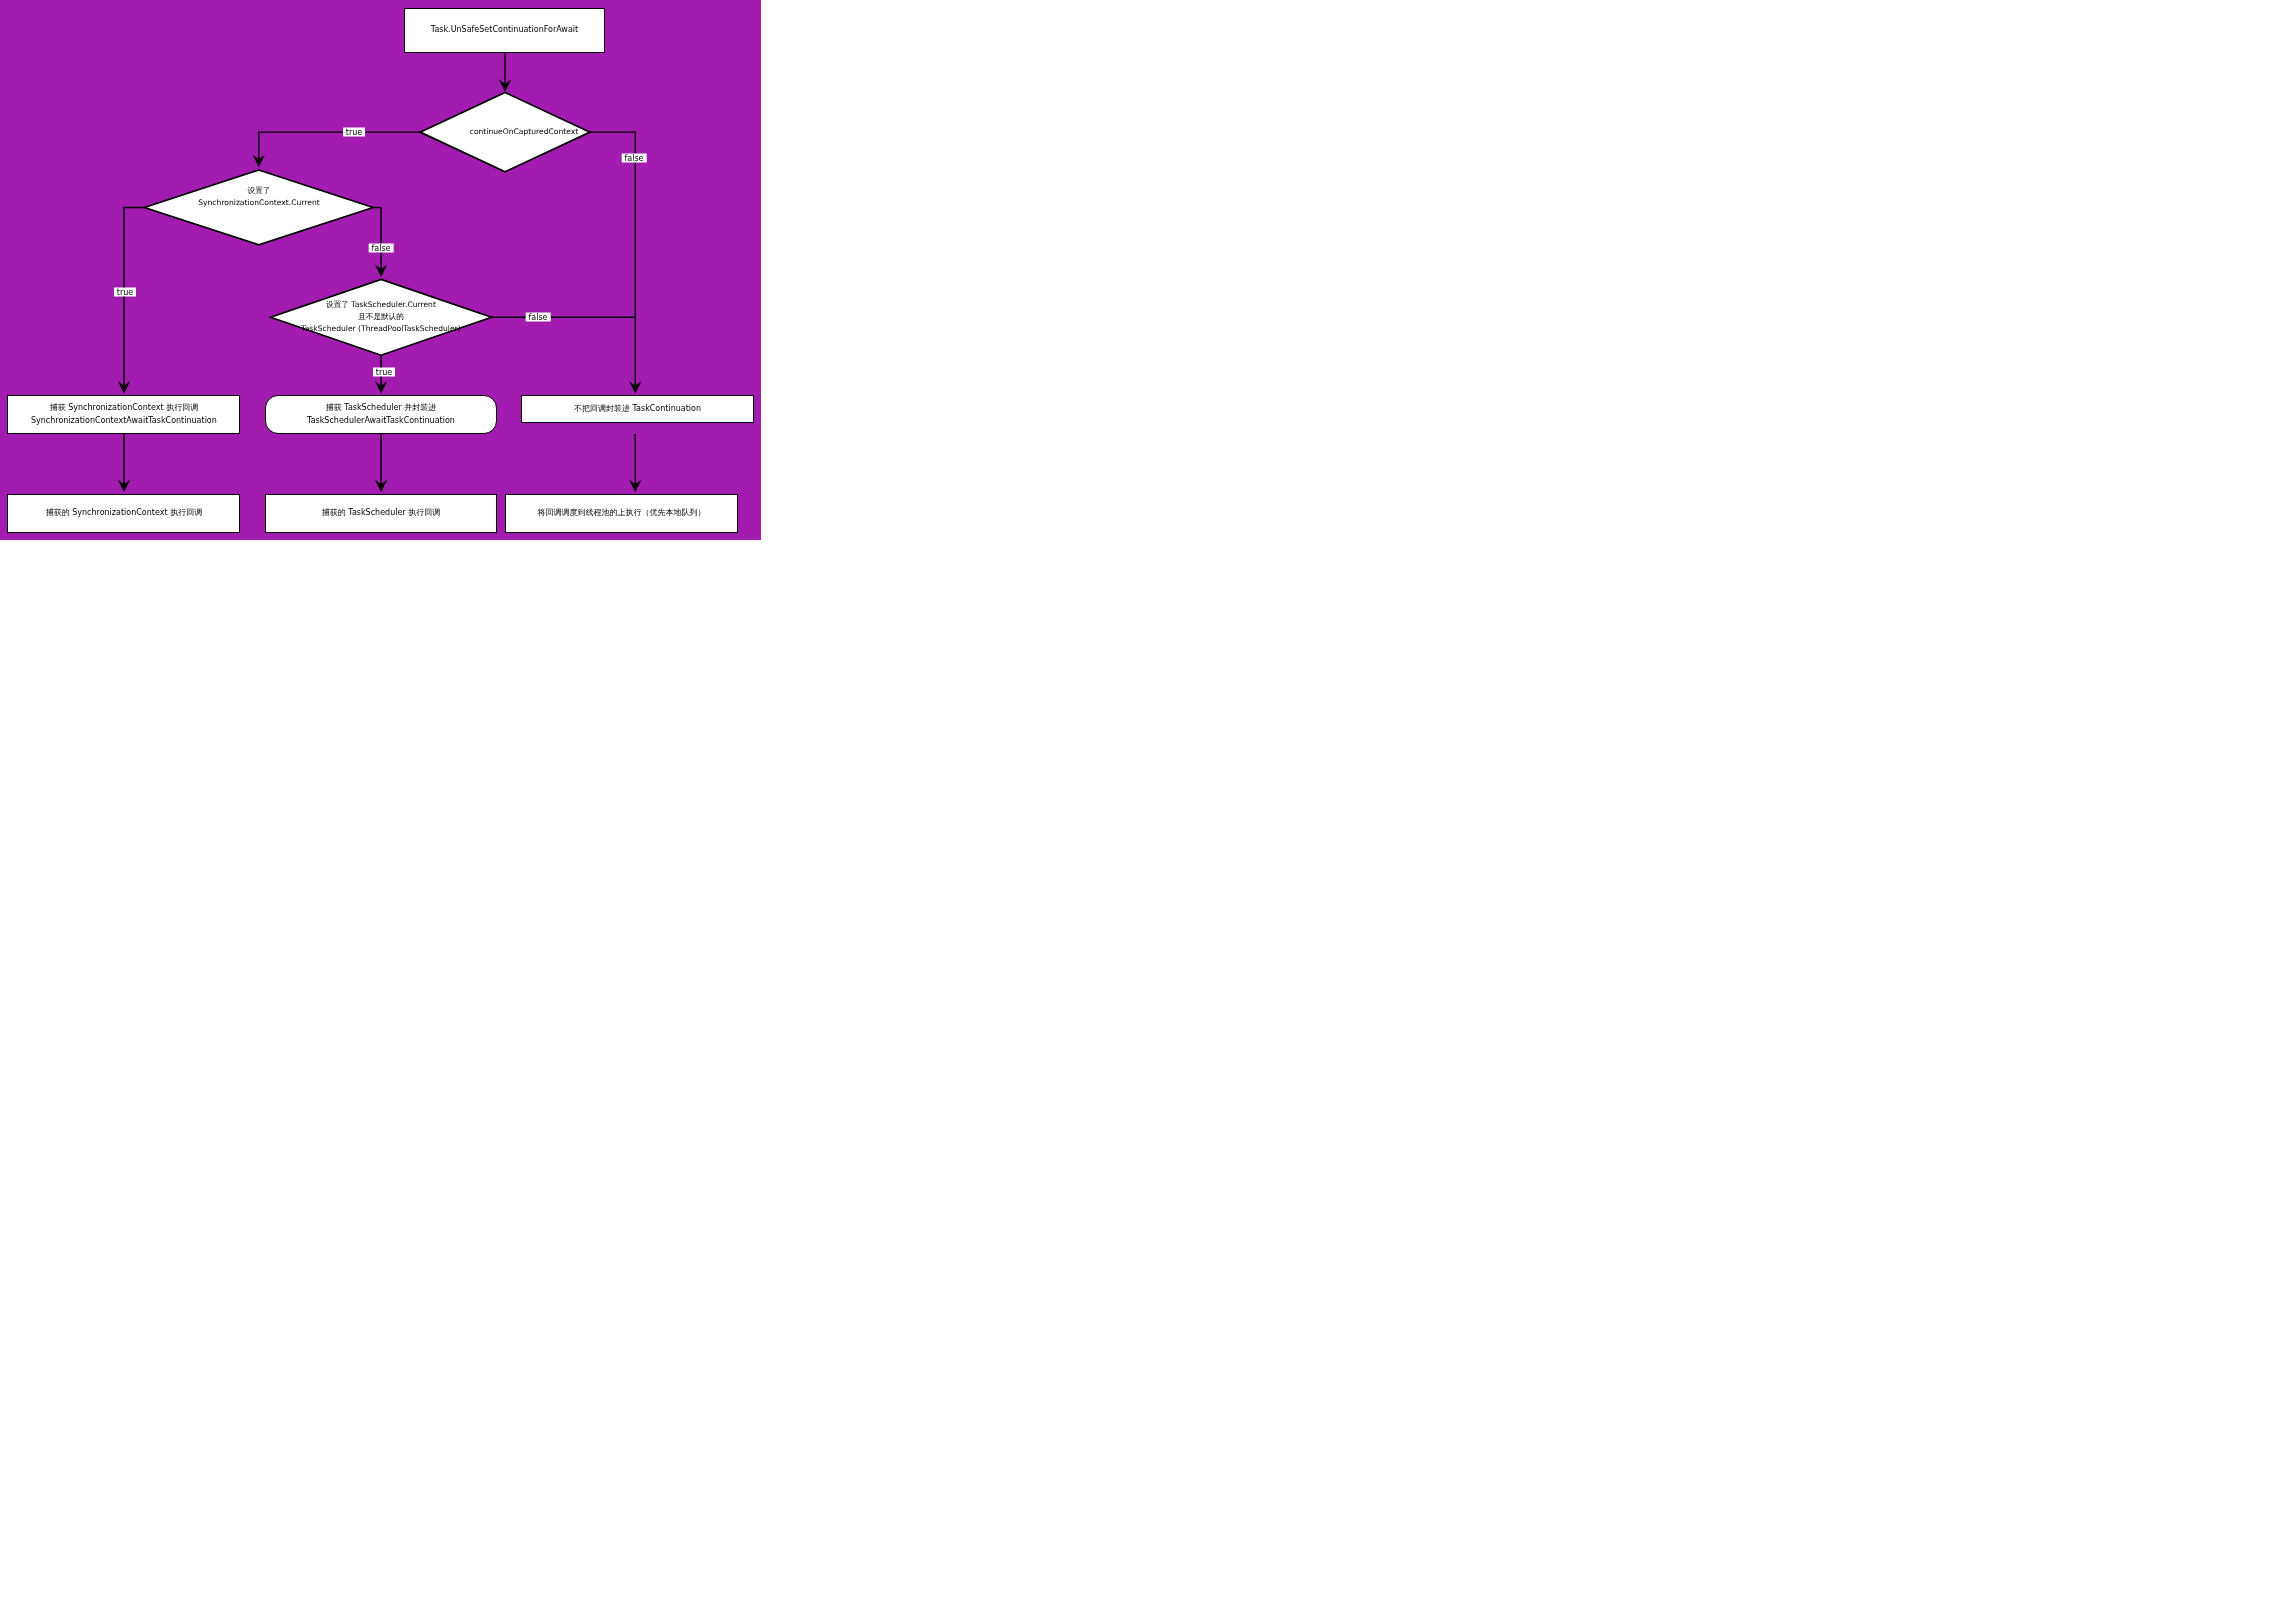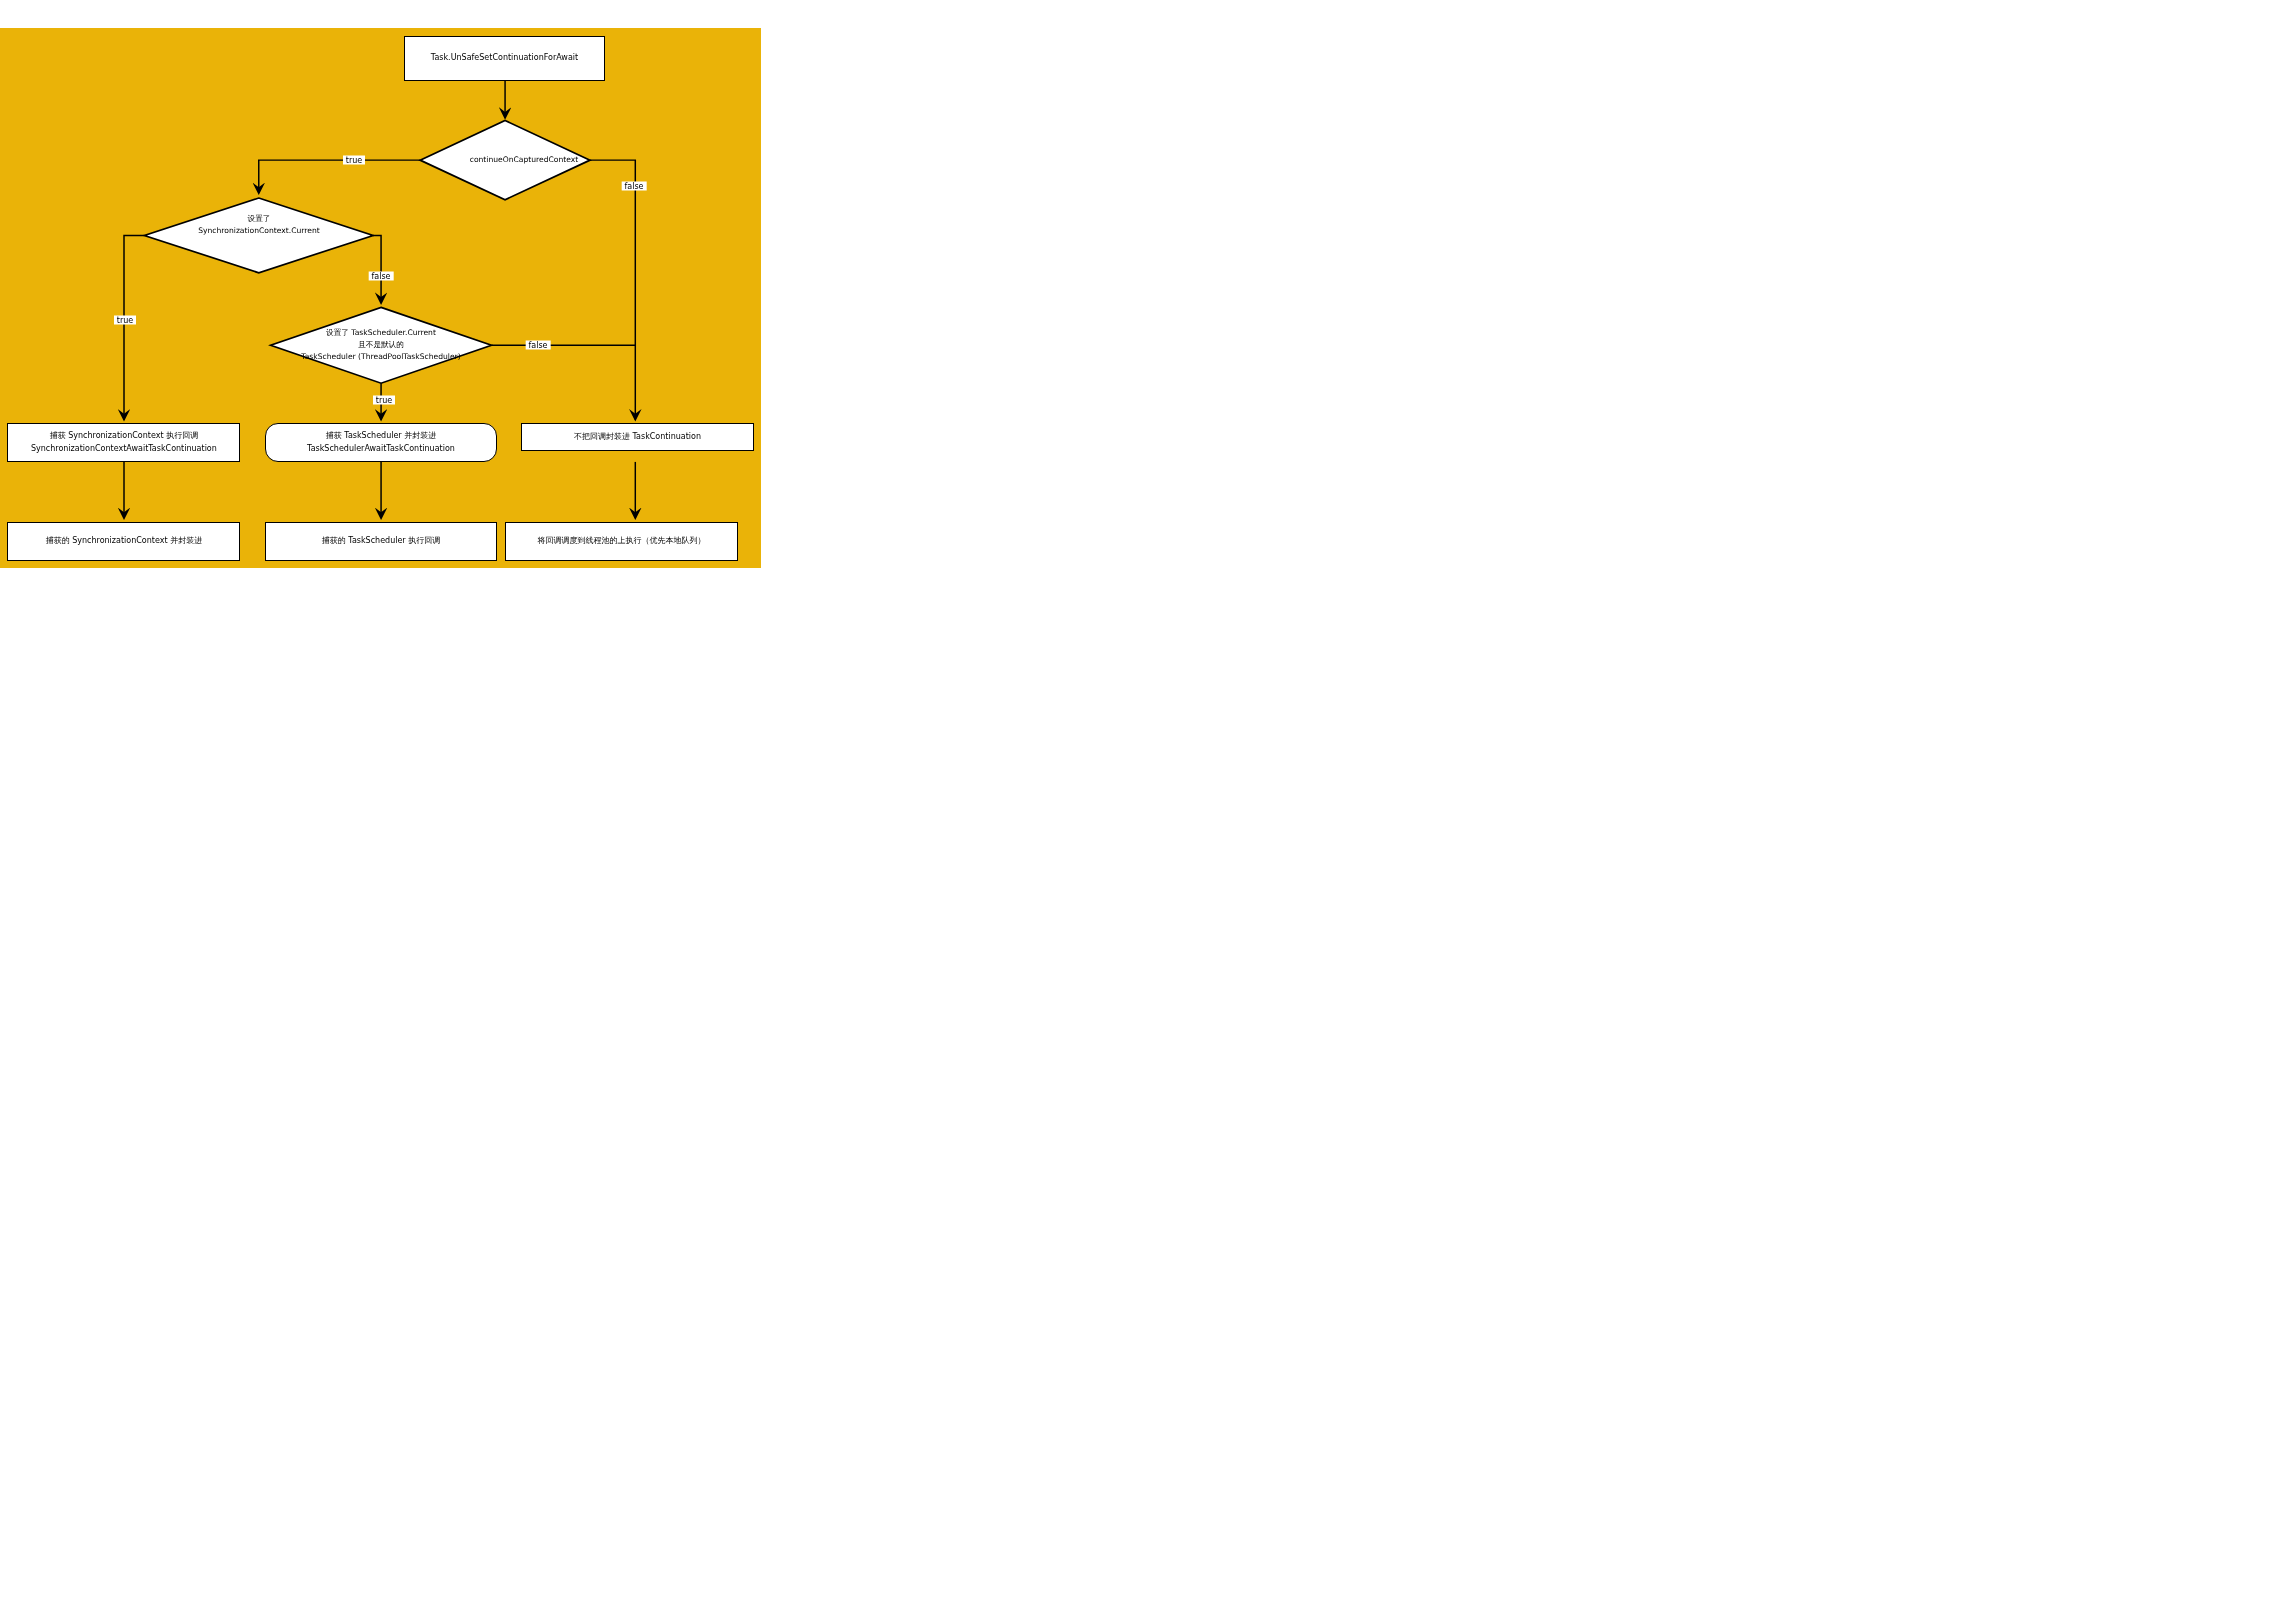--- a/index.html
+++ b/index.html
@@ -1,23 +1,22 @@
 <!DOCTYPE html>
 <html style="font-size:9px"><head>
 <meta charset="utf-8">
 <style>
   html, body { margin: 0; padding: 0; background: #ffffff; }
   #canvas {
     position: relative;
     width: 761px;
     height: 540px;
-    background: #eab308;
+    background: #a21caf;
     font-family: "DejaVu Sans", "Liberation Sans", sans-serif;
     color: #000;
-    margin-top: 28px;
   }
   #wires { position: absolute; left: 0; top: 0; width: 761px; height: 540px; }
   .node {
     position: absolute;
     border: 1.7px solid #000;
     background: #fff;
     display: flex;
     flex-direction: column;
     align-items: center;
     justify-content: center;
@@ -103,21 +102,21 @@
   <div class="node" style="left:265px; top:395px; width:232px; height:39px;border-radius:13px;">
     <span>捕获 TaskScheduler 并封装进</span>
     <span>TaskSchedulerAwaitTaskContinuation</span>
   </div>
 
   <div class="node" style="left:521px; top:395px; width:233px; height:28px;">
     <span>不把回调封装进 TaskContinuation</span>
   </div>
 
   <div class="node" style="left:7.4px; top:494px; width:233px; height:39px;">
-    <span>捕获的 SynchronizationContext 并封装进</span>
+    <span>捕获的 SynchronizationContext 执行回调</span>
   </div>
 
   <div class="node" style="left:265px; top:494px; width:232px; height:39px;">
     <span>捕获的 TaskScheduler 执行回调</span>
   </div>
 
   <div class="node" style="left:505px; top:494px; width:233px; height:39px;">
     <span>将回调调度到线程池的上执行（优先本地队列）</span>
   </div>
 

